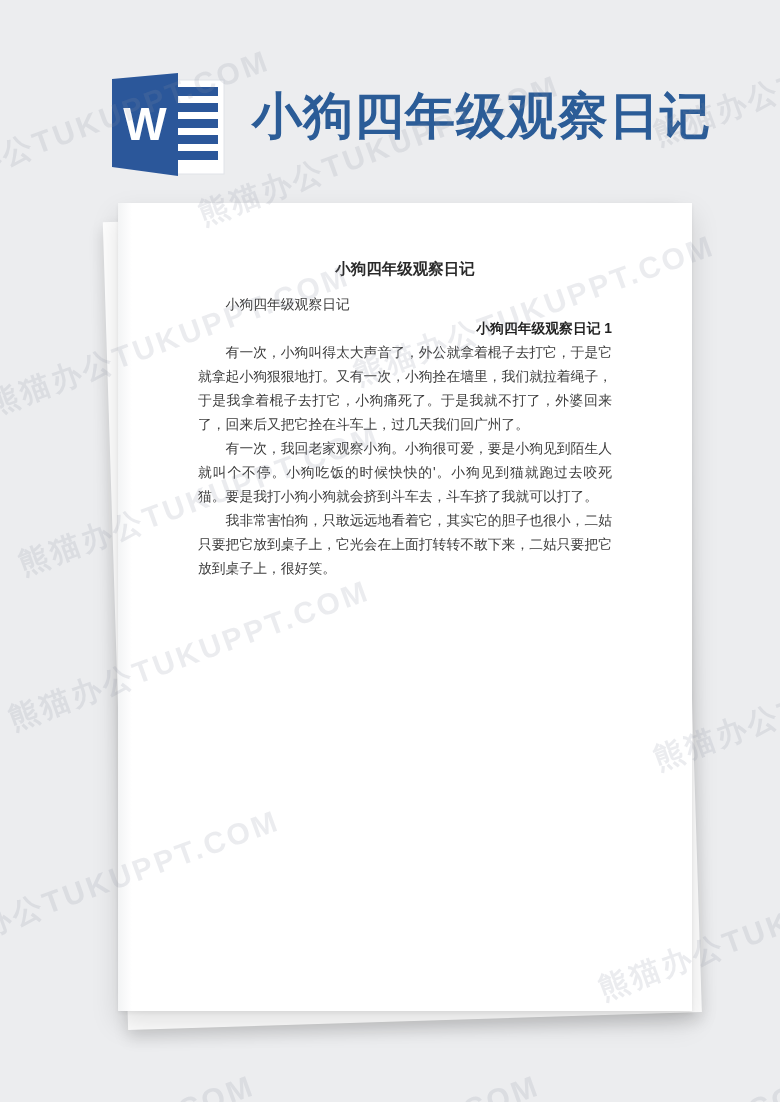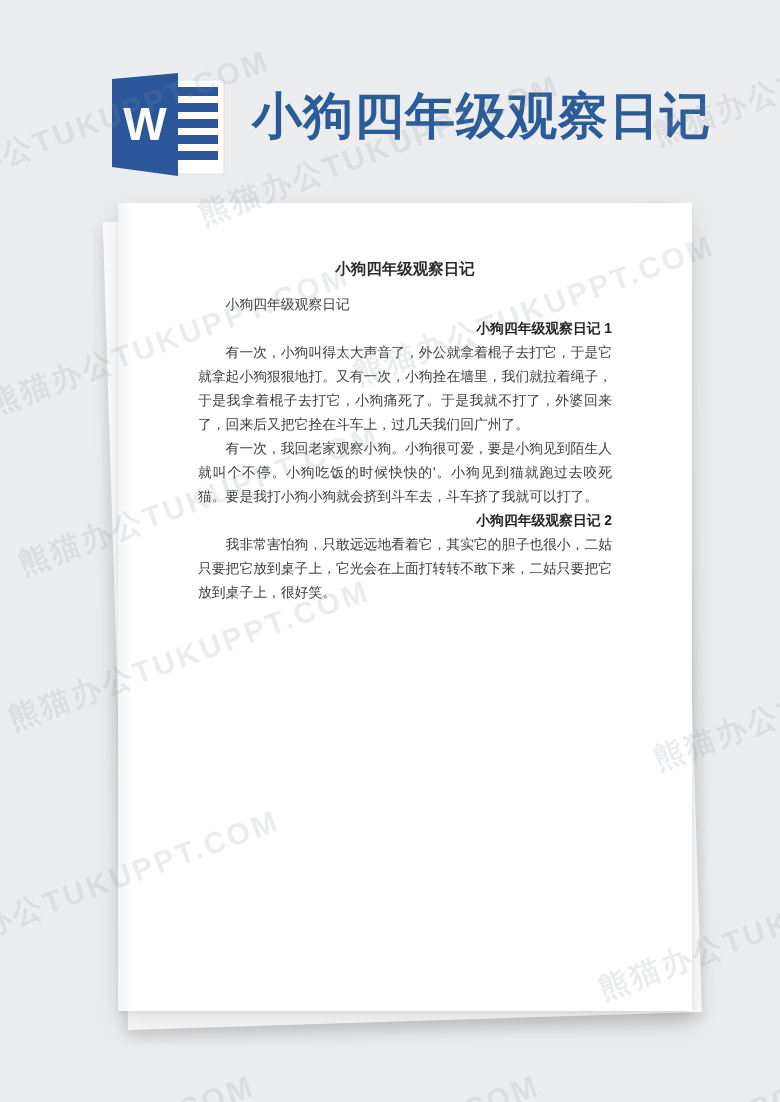--- a/index.html
+++ b/index.html
@@ -80,21 +80,20 @@
   <div class="page back-page"></div>
 
   <div class="page main-page">
     <div class="page-inner">
       <div class="doc-title">小狗四年级观察日记</div>
       <div id="doc-blocks">
           <div class="blk indent-line">小狗四年级观察日记</div>
           <div class="blk heading">小狗四年级观察日记 1</div>
           <div class="blk para">有一次，小狗叫得太大声音了，外公就拿着棍子去打它，于是它就拿起小狗狠狠地打。又有一次，小狗拴在墙里，我们就拉着绳子，于是我拿着棍子去打它，小狗痛死了。于是我就不打了，外婆回来了，回来后又把它拴在斗车上，过几天我们回广州了。</div>
           <div class="blk para">有一次，我回老家观察小狗。小狗很可爱，要是小狗见到陌生人就叫个不停。小狗吃饭的时候快快的'。小狗见到猫就跑过去咬死猫。要是我打小狗小狗就会挤到斗车去，斗车挤了我就可以打了。</div>
-          <div class="blk heading">小狗四年级观察日记 2</div>
           <div class="blk para">我非常害怕狗，只敢远远地看着它，其实它的胆子也很小，二姑只要把它放到桌子上，它光会在上面打转转不敢下来，二姑只要把它放到桌子上，很好笑。</div>
         </div>
     </div>
   </div>
 
   <div class="watermark-layer" id="wm-layer">
       <span class="wm" style="left: -90px; top: 170px;">熊猫办公TUKUPPT.COM</span>
       <span class="wm" style="left: 200px; top: 195px;">熊猫办公TUKUPPT.COM</span>
       <span class="wm" style="left: 655px; top: 115px;">熊猫办公TUKUPPT.COM</span>
       <span class="wm" style="left: -10px; top: 385px;">熊猫办公TUKUPPT.COM</span>

